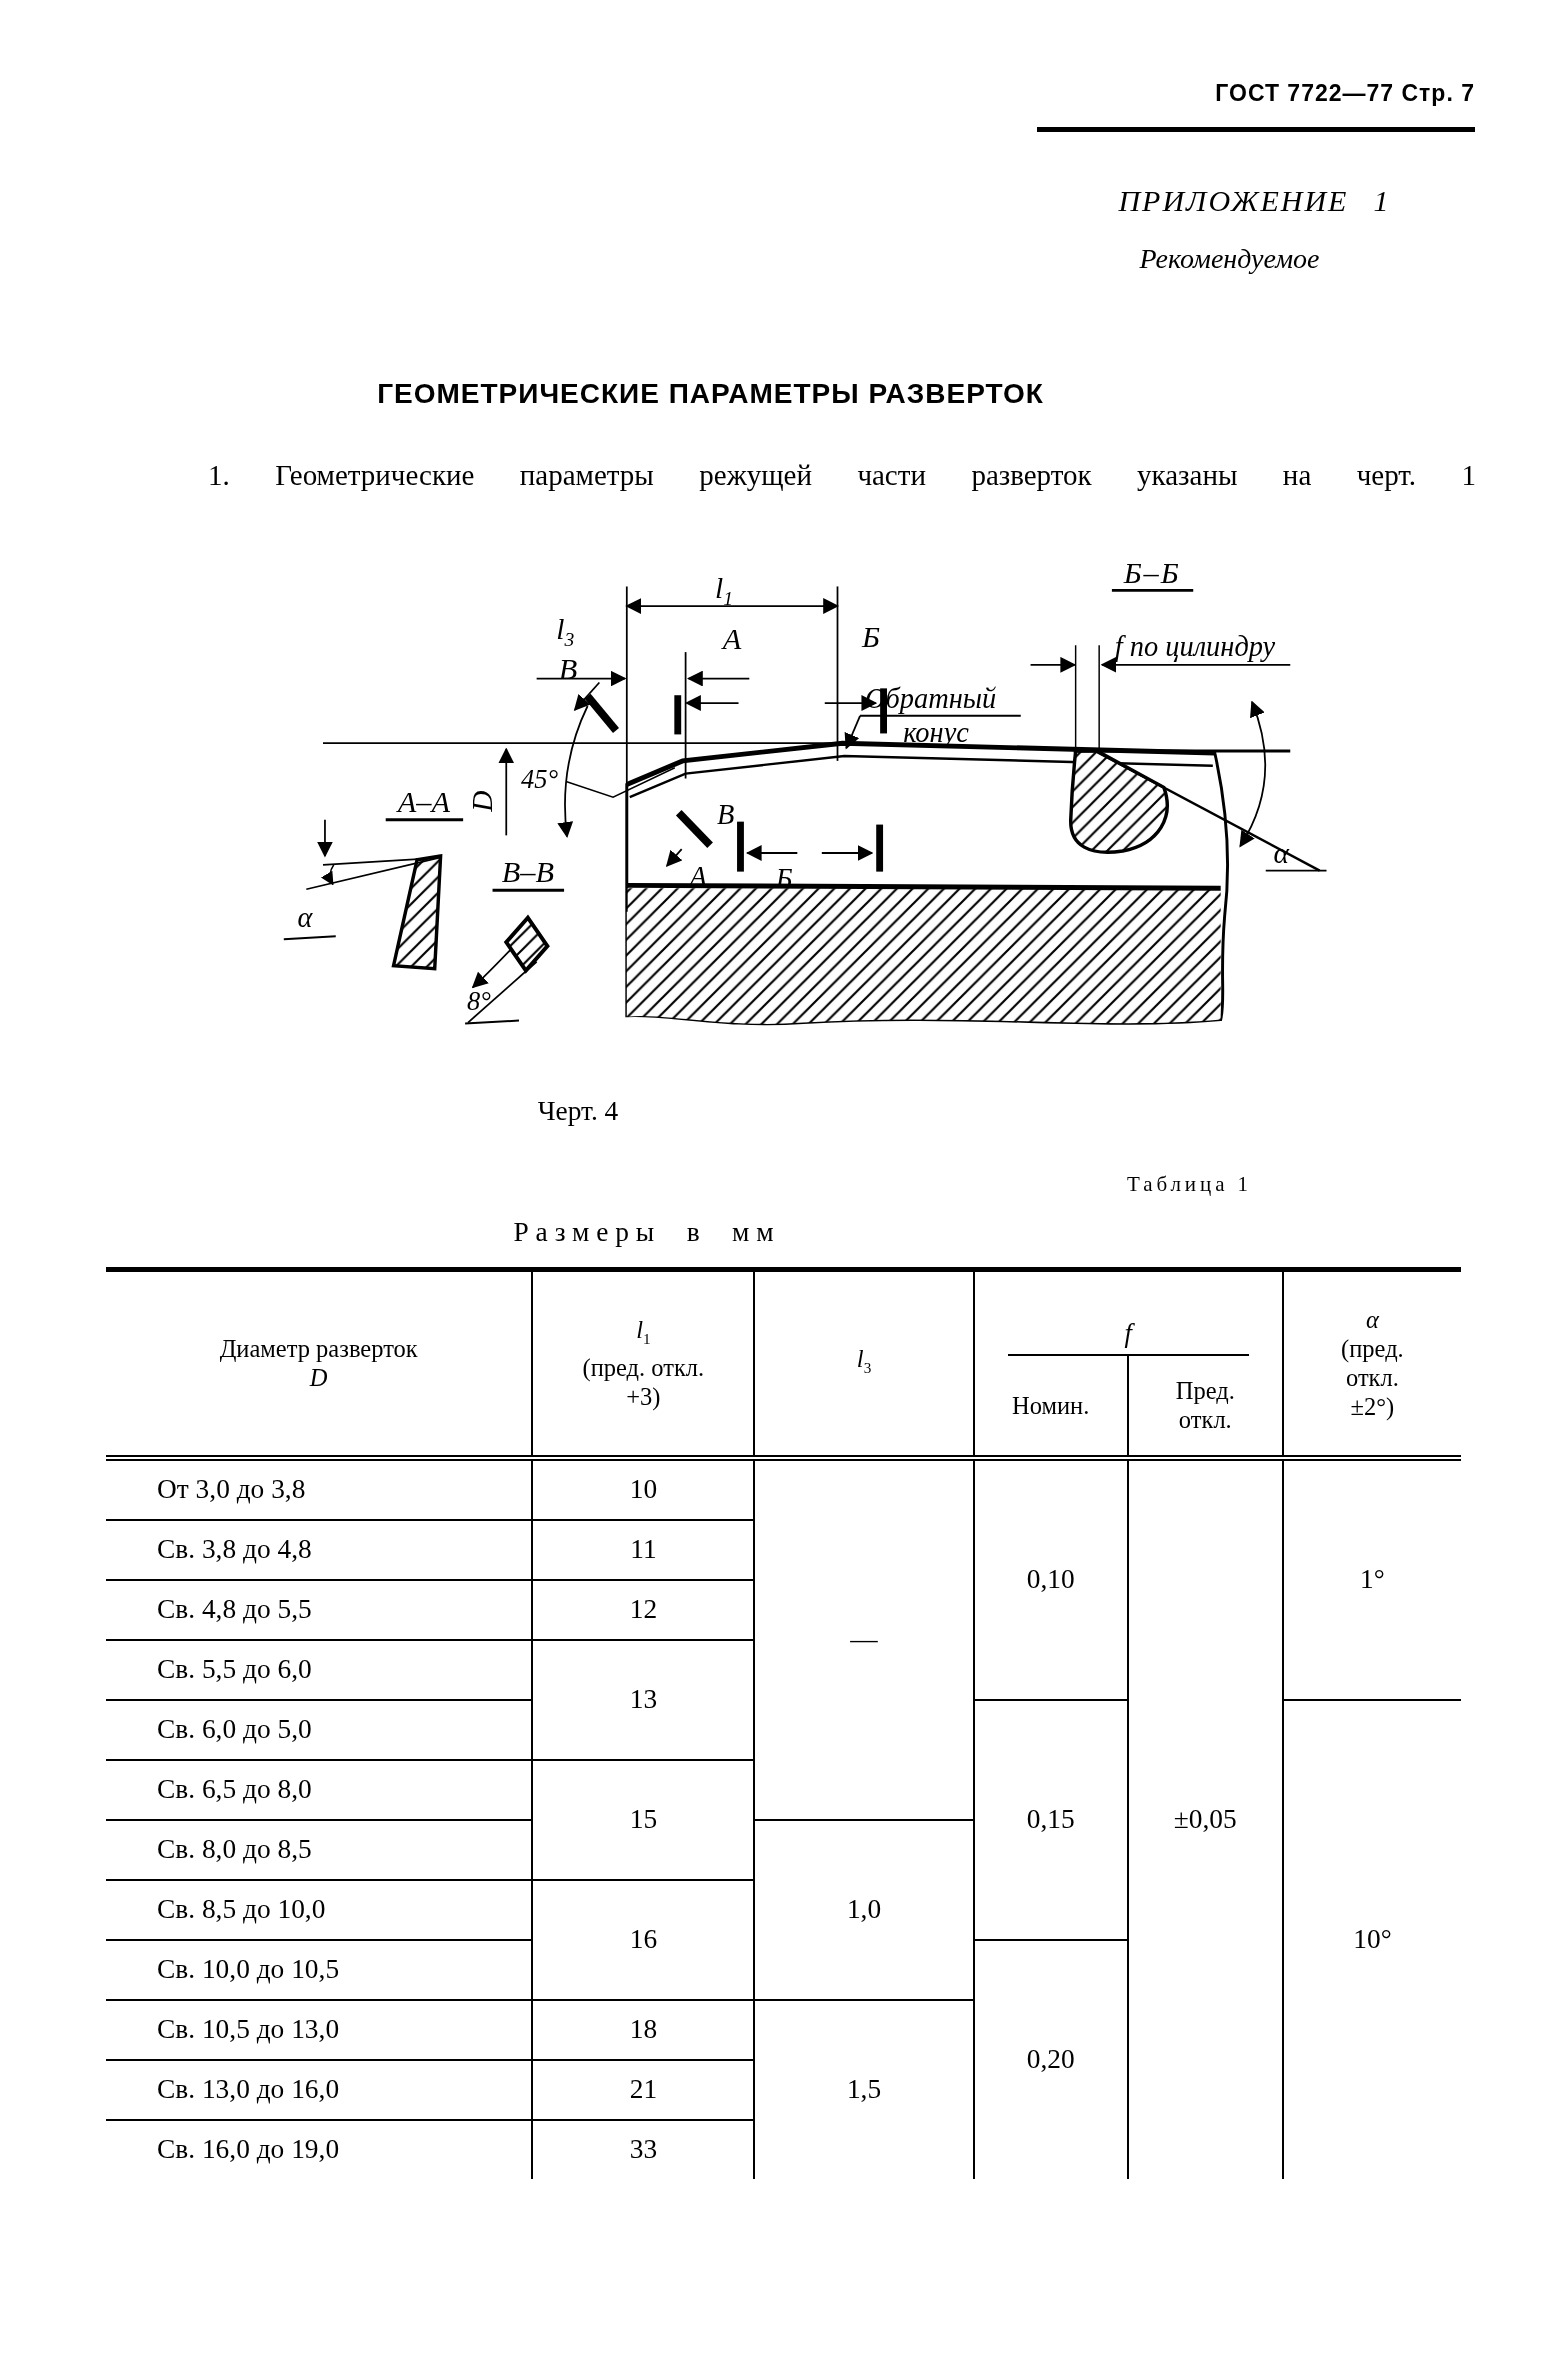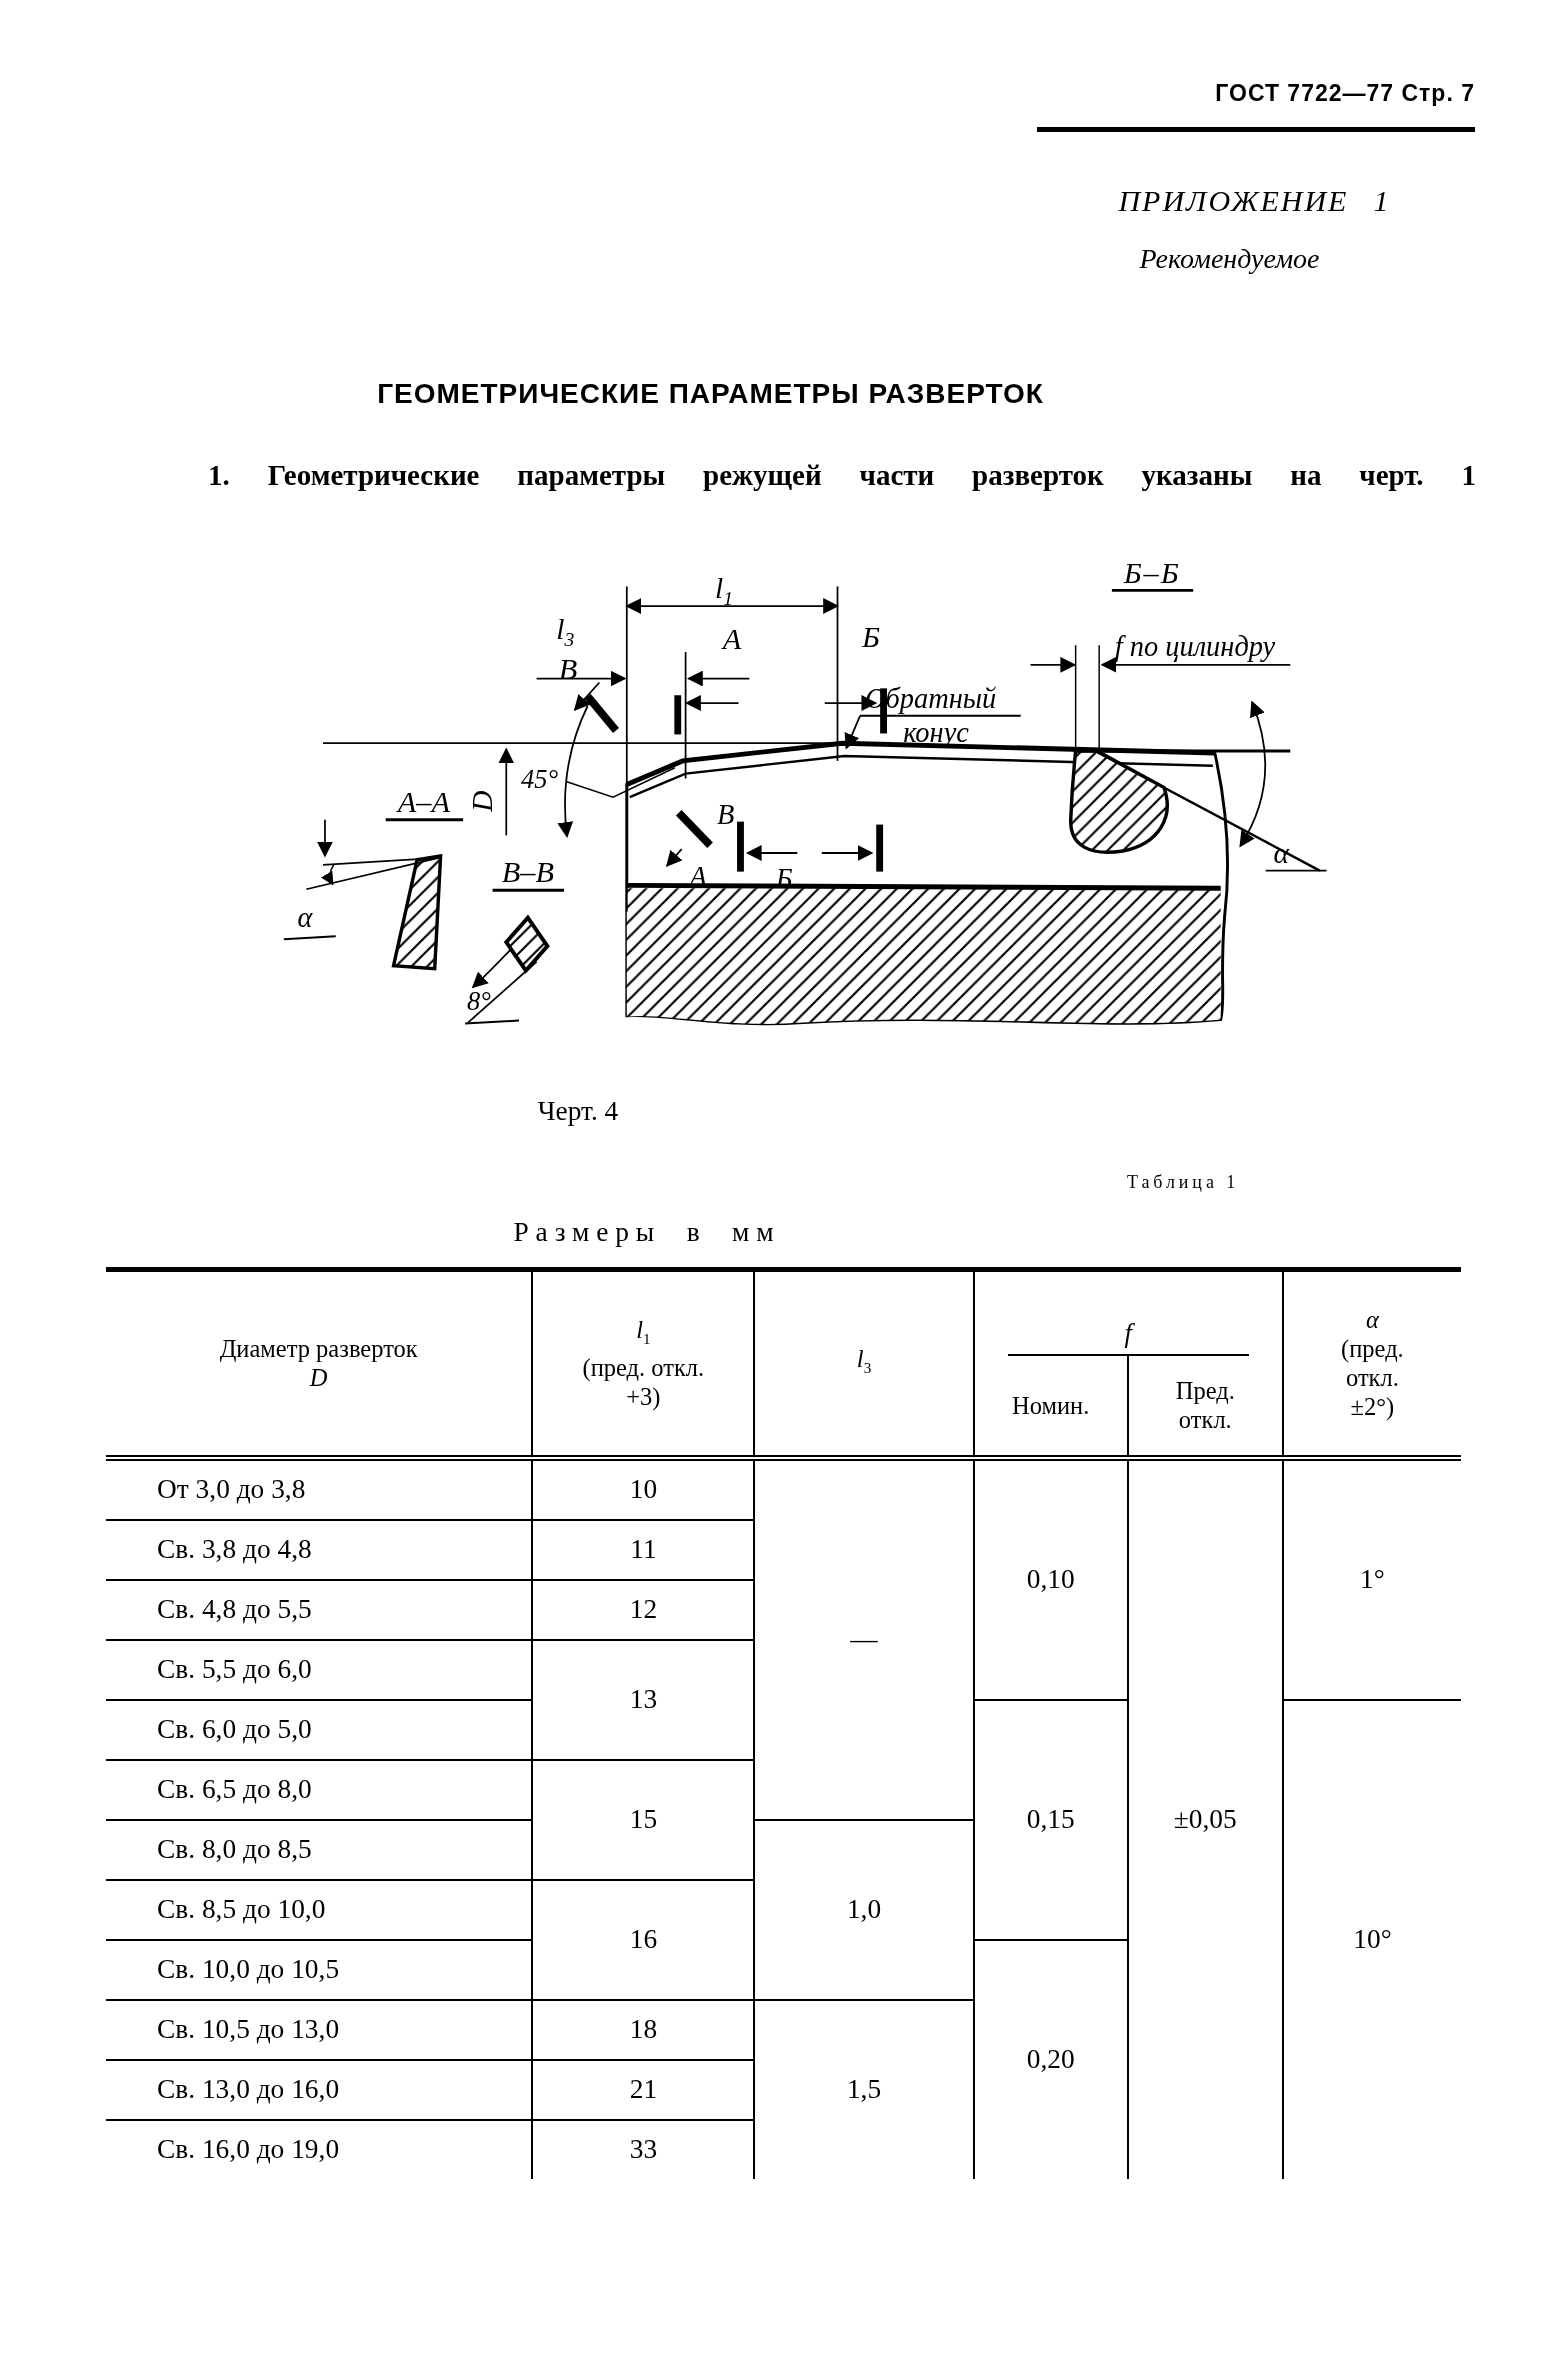--- a/index.html
+++ b/index.html
@@ -8,24 +8,24 @@
   .abs{position:absolute;}
   .gost-head{top:80px;left:980px;width:495px;text-align:right;
              font-family:"Liberation Sans",sans-serif;font-weight:bold;font-size:23px;letter-spacing:1px;}
   .gost-rule{top:127px;left:1037px;width:438px;height:4.9px;background:#000;}
   .appendix{top:184px;left:1044px;width:421px;text-align:center;font-style:italic;
             font-size:30px;letter-spacing:2px;word-spacing:15.7px;}
   .recommended{top:243px;left:1019px;width:421px;text-align:center;font-style:italic;font-size:28px;}
   .doc-title{top:378px;left:98px;width:1225px;text-align:center;
              font-family:"Liberation Sans",sans-serif;font-weight:bold;font-size:28px;letter-spacing:1px;}
   .para{top:457px;left:98px;width:1378px;font-size:29px;line-height:37px;}
-  .para .l1{text-indent:110px;text-align:justify;text-align-last:justify;font-weight:bold;}
+  .para .l1{text-indent:110px;text-align:justify;text-align-last:justify;}
   .fig{top:559px;left:176px;}
   .fig-caption{top:1096px;left:421px;width:314px;text-align:center;font-size:27.4px;}
-  .table-label{top:1172px;left:1127px;width:353px;font-size:18px;letter-spacing:3.9px;}
+  .table-label{top:1172px;left:1127px;width:353px;font-size:21px;letter-spacing:3.9px;}
   .units-note{top:1217px;left:412px;width:470px;text-align:center;font-size:27.4px;
               letter-spacing:6.9px;word-spacing:11.8px;}
   table.params{position:absolute;left:106px;top:1267px;width:1355px;border-collapse:collapse;
                table-layout:fixed;border-top:5.9px solid #000;}
   table.params th,table.params td{border-right:2.5px solid #000;padding:0;vertical-align:middle;
                text-align:center;font-weight:normal;}
   table.params .lastc{border-right:none;}
   thead tr.h1{height:86px;} thead tr.h2{height:102px;}
   thead th{font-size:24.5px;line-height:29px;}
   thead th.dbl{border-bottom:6.9px double #000;}

